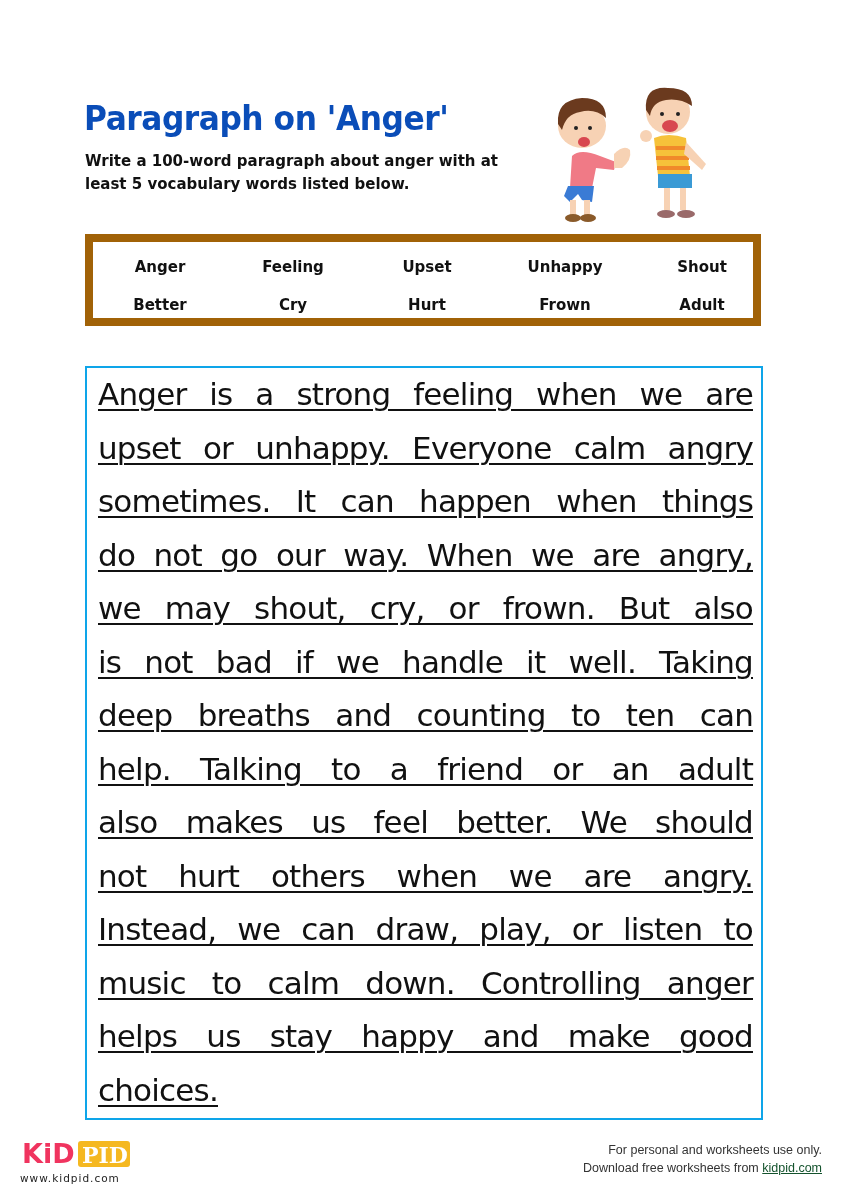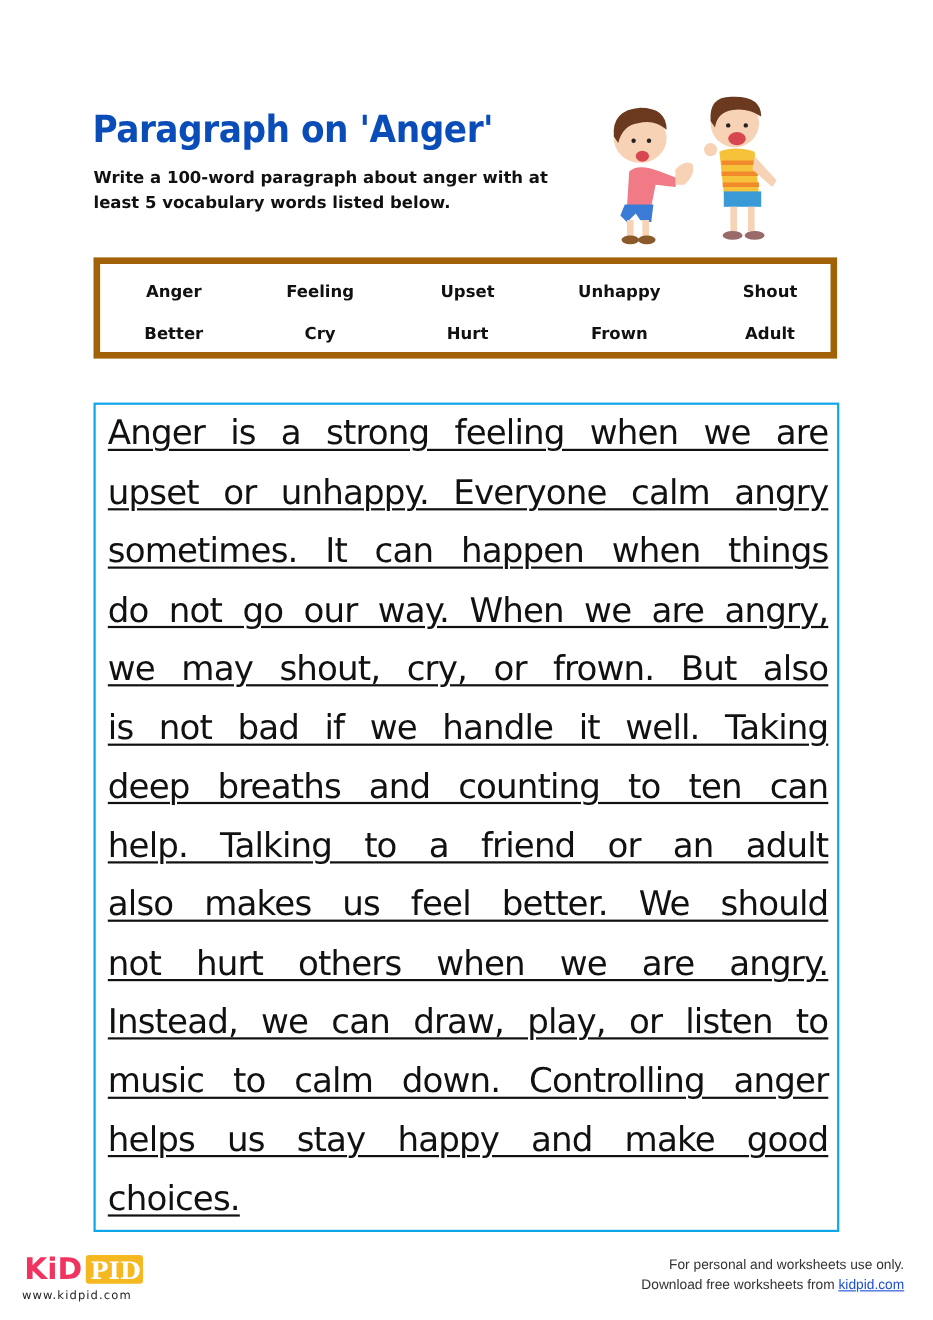--- a/index.html
+++ b/index.html
@@ -1,36 +1,36 @@
 <!DOCTYPE html>
 <html><head>
 <meta charset="utf-8">
 <style>
   html, body { margin: 0; padding: 0; background: #ffffff; }
   body { width: 848px; height: 1200px; position: relative; overflow: hidden; font-family: "Liberation Sans", sans-serif; color: #111; }
   .title { position: absolute; left: 84px; top: 98px; font-family: "DejaVu Sans", sans-serif; font-weight: bold; font-size: 34px; color: #0a4db8; letter-spacing: -0.5px; transform: scaleX(0.92); transform-origin: left; white-space: nowrap; }
   .subtitle { position: absolute; left: 85px; top: 150px; width: 420px; font-family: "DejaVu Sans", sans-serif; font-weight: bold; font-size: 15px; line-height: 23px; color: #111; }
   .illustration { position: absolute; left: 540px; top: 84px; width: 190px; height: 144px; }
-  .vocab-box { position: absolute; left: 85px; top: 234px; width: 676px; height: 92px; border: 6px solid #a16207; box-sizing: border-box; }
+  .vocab-box { position: absolute; left: 85px; top: 234px; width: 676px; height: 92px; border: 8px solid #a16207; box-sizing: border-box; }
   .vocab-row { position: absolute; left: 0; width: 100%; display: flex; }
   .vocab-row.r1 { top: 16px; }
   .vocab-row.r2 { top: 54px; }
   .vocab-cell { text-align: center; font-family: "DejaVu Sans", sans-serif; font-weight: bold; font-size: 15px; }
   .c0 { position: absolute; left: 30px; width: 74px; }
   .c1 { position: absolute; left: 160px; width: 80px; }
   .c2 { position: absolute; left: 294px; width: 80px; }
   .c3 { position: absolute; left: 426px; width: 92px; }
   .c4 { position: absolute; left: 570px; width: 78px; }
   .para-box { position: absolute; left: 85px; top: 366px; width: 678px; height: 754px; border: 2px solid #0ea5e9; box-sizing: border-box; }
   .para-line { position: absolute; left: 11px; width: 655px; font-family: "DejaVu Sans", sans-serif; font-size: 31px; line-height: 40px; white-space: nowrap; text-decoration: underline; text-decoration-thickness: 2px; text-underline-offset: 4px; text-align: justify; text-align-last: justify; letter-spacing: -0.8px; }
   .para-line.last { text-align-last: left; }
   .logo { position: absolute; left: 22px; top: 1137px; width: 110px; height: 32px; }
   .logo-url { position: absolute; left: 20px; top: 1172px; font-family: "DejaVu Sans", sans-serif; font-size: 10.5px; letter-spacing: 1px; color: #222; }
   .footer { position: absolute; right: 26px; top: 1141px; text-align: right; font-family: "Liberation Sans Narrow", "Liberation Sans", sans-serif; font-size: 12.5px; line-height: 18px; color: #333; }
-  .footer a { color: #1d4ed8; text-decoration: underline; }
+  .footer a { color: #14532d; text-decoration: underline; }
 </style>
 </head>
 <body>
 
 <div class="title">Paragraph on 'Anger'</div>
 <div class="subtitle">Write a 100-word paragraph about anger with at least 5 vocabulary words listed below.</div>
 
 <svg class="illustration" viewBox="0 0 190 144">
 
   <g>

